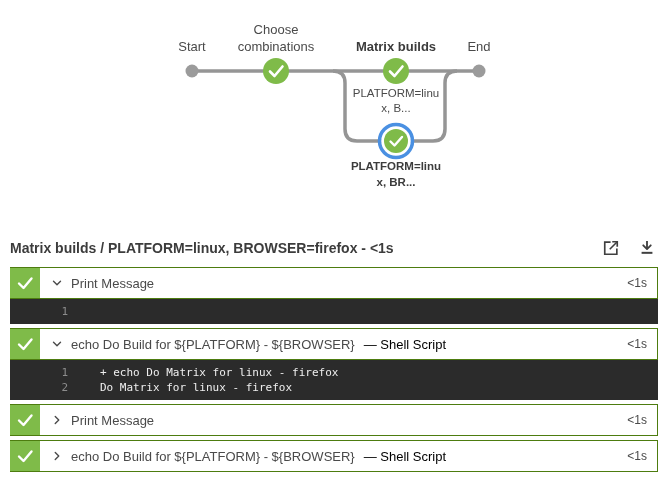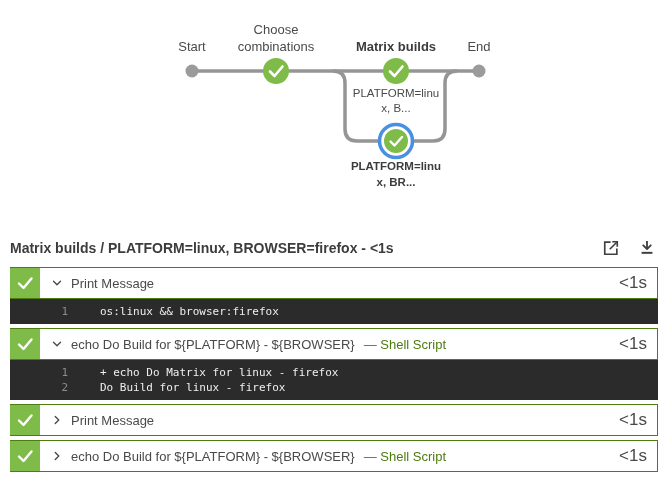--- a/index.html
+++ b/index.html
@@ -24,22 +24,22 @@
   
   .steps{position:absolute;top:267px;left:10px;width:648px;}
   .step{margin-bottom:4px;}
   .step-row{display:flex;align-items:center;height:30px;background:#fff;
             border:1px solid #4d7c0f;cursor:pointer;}
   .status{width:30px;height:30px;margin:-1px 0 -1px -1px;flex:none;
           background:#7FBB49;display:flex;align-items:center;justify-content:center;}
   .chev{margin-left:9px;width:16px;height:16px;flex:none;display:flex;
         align-items:center;justify-content:center;}
   .lbl{margin-left:6px;font-size:13px;color:#4a4a4a;white-space:nowrap;}
-  .sub{margin-left:9px;font-size:13px;color:#4d7c0f;white-space:nowrap;}
-  .dur{margin-left:auto;margin-right:10px;font-size:17px;color:#4a4a4a;}
+  .sub{margin-left:9px;font-size:13px;color:#000000;white-space:nowrap;}
+  .dur{margin-left:auto;margin-right:10px;font-size:12px;color:#4a4a4a;}
 
   .console{background:#2B2B2B;padding:5px 0;}
   .cline{display:flex;font-family:"DejaVu Sans Mono",monospace;font-size:11px;
          line-height:15px;}
   .cline .num{width:58px;flex:none;text-align:right;color:#8c8c8c;cursor:pointer;}
   .cline .code{margin-left:32px;color:#efefef;white-space:pre;}
 </style>
 </head>
 <body>
 
@@ -114,21 +114,20 @@
             <path d="M4 6 L8 10 L12 6" fill="none" stroke="#4a4a4a" stroke-width="1.6" stroke-linecap="round" stroke-linejoin="round"></path>
           </svg>
         </span>
         <span class="lbl">Print Message</span>
         <span class="sub"></span>
         <span class="dur">&lt;1s</span>
       </div>
       <div class="console">
         <div class="cline">
           <span class="num">1</span>
-          <span class="code">os:linux &amp;&amp; browser:firefox</span>
         </div>
       </div>
     </div>
 
     <div class="step">
       <div class="step-row">
         <div class="status">
           <svg width="30" height="30" viewBox="0 0 30 30">
             <path d="M9 15.5 L13.5 20 L21.5 10.5" fill="none" stroke="#fff" stroke-width="2.4" stroke-linecap="round" stroke-linejoin="round"></path>
           </svg>
@@ -142,21 +141,21 @@
         <span class="sub">— Shell Script</span>
         <span class="dur">&lt;1s</span>
       </div>
       <div class="console">
         <div class="cline">
           <span class="num">1</span>
           <span class="code">+ echo Do Matrix for linux - firefox</span>
         </div>
         <div class="cline">
           <span class="num">2</span>
-          <span class="code">Do Build for linux - firefox</span>
+          <span class="code">Do Matrix for linux - firefox</span>
         </div>
       </div>
     </div>
 
     <div class="step">
       <div class="step-row">
         <div class="status">
           <svg width="30" height="30" viewBox="0 0 30 30">
             <path d="M9 15.5 L13.5 20 L21.5 10.5" fill="none" stroke="#fff" stroke-width="2.4" stroke-linecap="round" stroke-linejoin="round"></path>
           </svg>

